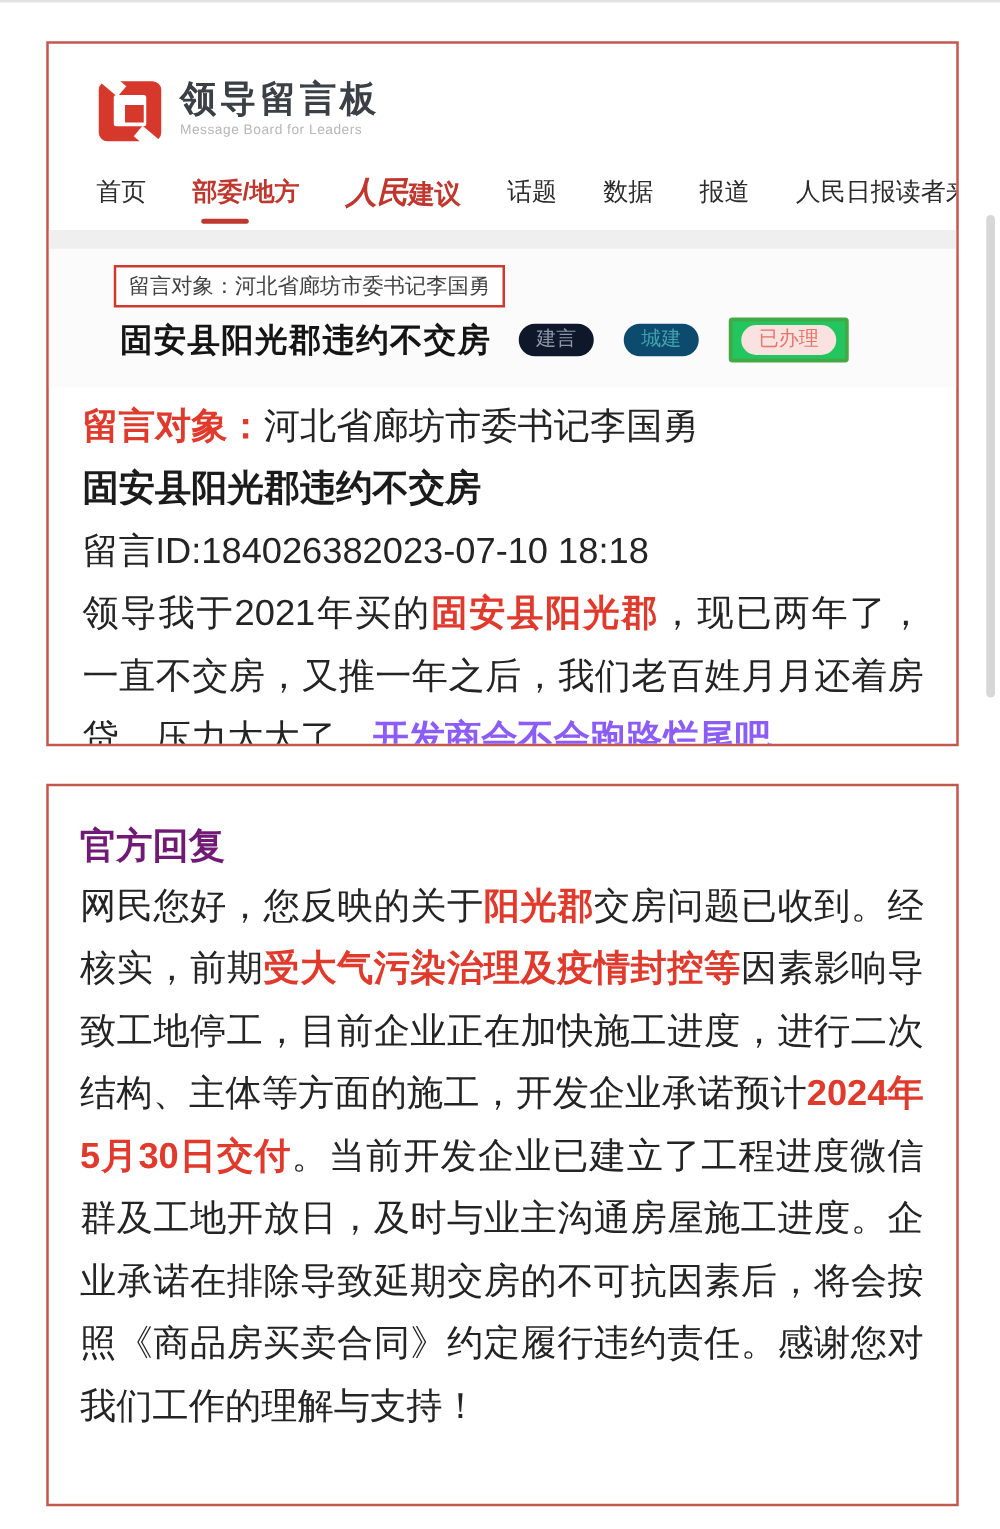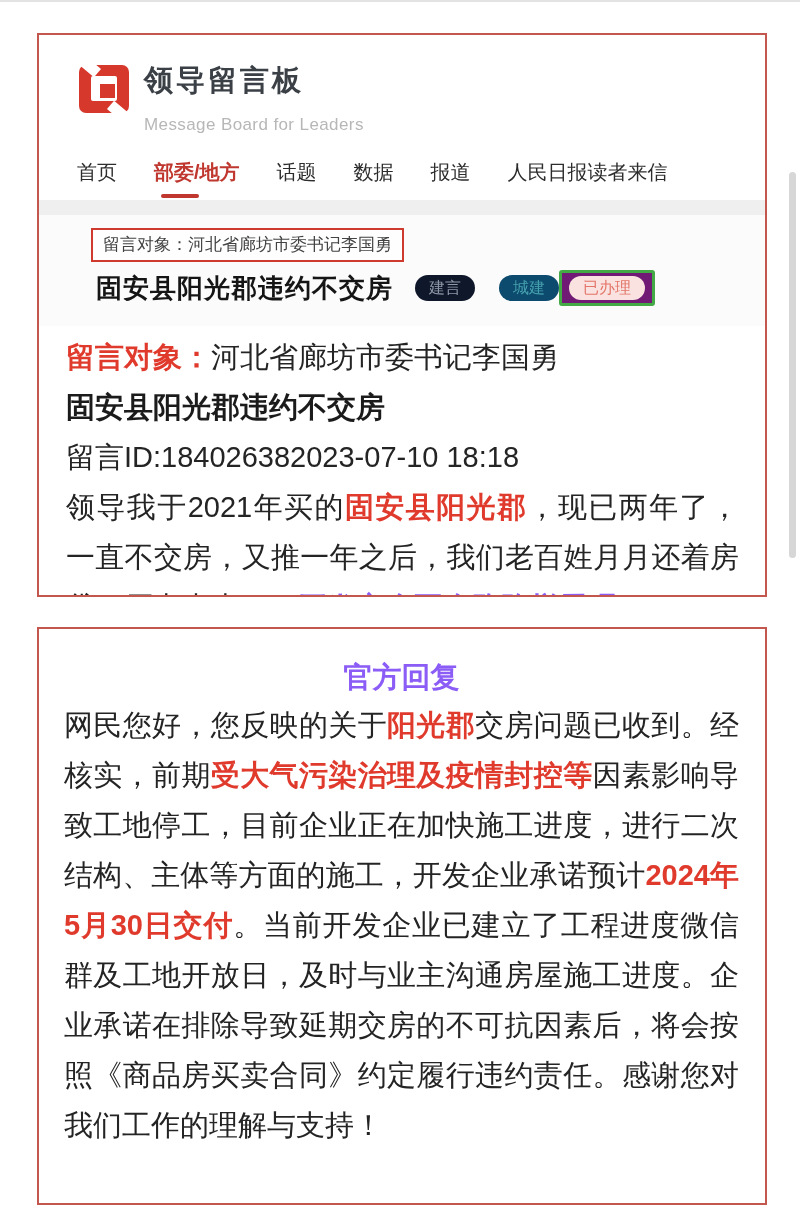--- a/index.html
+++ b/index.html
@@ -17,54 +17,54 @@
 
   
   .logo-row{display:flex;align-items:flex-start;margin:30px 0 0 40px}
   .logo-icon{width:50px;height:48px;position:relative;margin-right:15px;flex:none}
   .logo-icon .sq{position:absolute;left:0;top:0;width:50px;height:48px;background:#d6382c;border-radius:7px}
   .logo-icon .hole{position:absolute;left:12px;top:11px;width:26px;height:25px;background:#ffffff;border-radius:2px}
   .logo-icon .core{position:absolute;left:21px;top:19px;width:15px;height:14px;background:#d6382c}
   .logo-icon .cut1{position:absolute;left:-8px;top:-7px;width:30px;height:11px;background:#ffffff;transform:rotate(40deg)}
   .logo-icon .cut2{position:absolute;right:-8px;bottom:-7px;width:30px;height:11px;background:#ffffff;transform:rotate(40deg)}
   .logo-cn{font-size:29px;font-weight:bold;color:#3b4046;letter-spacing:3px;line-height:30px}
-  .logo-en{font-size:17px;color:#b7b7b7;margin-top:20px;letter-spacing:.4px}
+  .logo-en{font-size:11px;color:#b7b7b7;margin-top:3px;letter-spacing:.4px}
 
   
   .nav{display:flex;align-items:center;margin:24px 0 0 38px;gap:37px;font-size:20px;color:#2c2c2c;white-space:nowrap}
   .nav-item{position:relative;padding-bottom:12px;cursor:pointer}
   .nav-item.active{color:#bf372e;font-weight:bold}
   .nav-item.active::after{content:"";position:absolute;left:7px;bottom:0;width:38px;height:4px;background:#bf372e;border-radius:2px}
   .nav-item.brand{padding-bottom:12px}
   .brand .p{font-family:"Liberation Serif",serif;font-style:italic;font-weight:bold;color:#bf372e;font-size:25px}
   .brand .s{font-weight:bold;color:#bf372e;font-size:21px}
 
   
   .shot{margin-top:2px;background:#fbfbfb;height:126px}
   .shot-strip{height:15px;background:#efefef}
   .shot-body{padding:13px 0 0 52px}
   .chip{display:inline-block;border:2px solid #ce3a2e;padding:3px 10px 4px 10px;font-size:17px;color:#424242;background:#fefefe}
   .title-row{display:flex;align-items:center;margin-top:8px;margin-left:5px}
   .shot-title{font-size:26px;font-weight:bold;color:#151515;letter-spacing:1px}
   .tag{display:inline-block;border-radius:15px;font-size:16px;padding:4px 14px;line-height:18px}
   .tag-grey{background:#0f172a;color:#8d98a6;margin-left:22px}
   .tag-teal{background:#0c4a6e;color:#45a0ad;margin-left:24px}
-  .done-wrap{display:inline-block;border:3px solid #43a945;border-radius:3px;padding:3px 7px;margin-left:0;background:#701a75}
+  .done-wrap{display:inline-block;border:3px solid #43a945;border-radius:3px;padding:3px 7px;margin-left:24px;background:#22c55e}
   .tag-done{display:inline-block;background:#f9e2df;color:#e4756a;border-radius:15px;font-size:16px;padding:3px 14px;line-height:18px}
 
   
   .msg{margin:6px 26px 0 27px;font-size:29px;color:#242424;line-height:50px;text-align:justify}
   .msg .t-label{color:#e03a2d;font-weight:bold}
   .msg-title{font-weight:bold;color:#1b1b1b}
   .seg-red{color:#e03a2d;font-weight:bold}
   .seg-blue{color:#8b5cf6;font-weight:bold}
 
   
   .reply{padding:25px 26px 0 25px;font-size:29px;line-height:50px;color:#242424;text-align:justify}
-  .reply-header{color:#8b5cf6;font-weight:bold;line-height:46px;text-align:center}
+  .reply-header{color:#701a75;font-weight:bold;line-height:46px;text-align:left}
   .reply-office{font-weight:bold;color:#1b1b1b;line-height:48px;text-align:left}
 </style>
 </head>
 <body>
 
 <div class="topline"></div>
 <div class="scrollbar"></div>
 
 <div class="frame frame1">
 
@@ -78,20 +78,21 @@
     </div>
     <div>
       <div class="logo-cn">领导留言板</div>
       <div class="logo-en">Message Board for Leaders</div>
     </div>
   </div>
 
   <div class="nav">
     <div class="nav-item">首页</div>
     <div class="nav-item active">部委/地方</div>
+    <div class="nav-item brand"><span class="p">人民</span><span class="s">建议</span></div>
     <div class="nav-item">话题</div>
     <div class="nav-item">数据</div>
     <div class="nav-item">报道</div>
     <div class="nav-item">人民日报读者来信</div>
   </div>
 
   <div class="shot">
     <div class="shot-strip"></div>
     <div class="shot-body">
       <span class="chip">留言对象：河北省廊坊市委书记李国勇</span>

